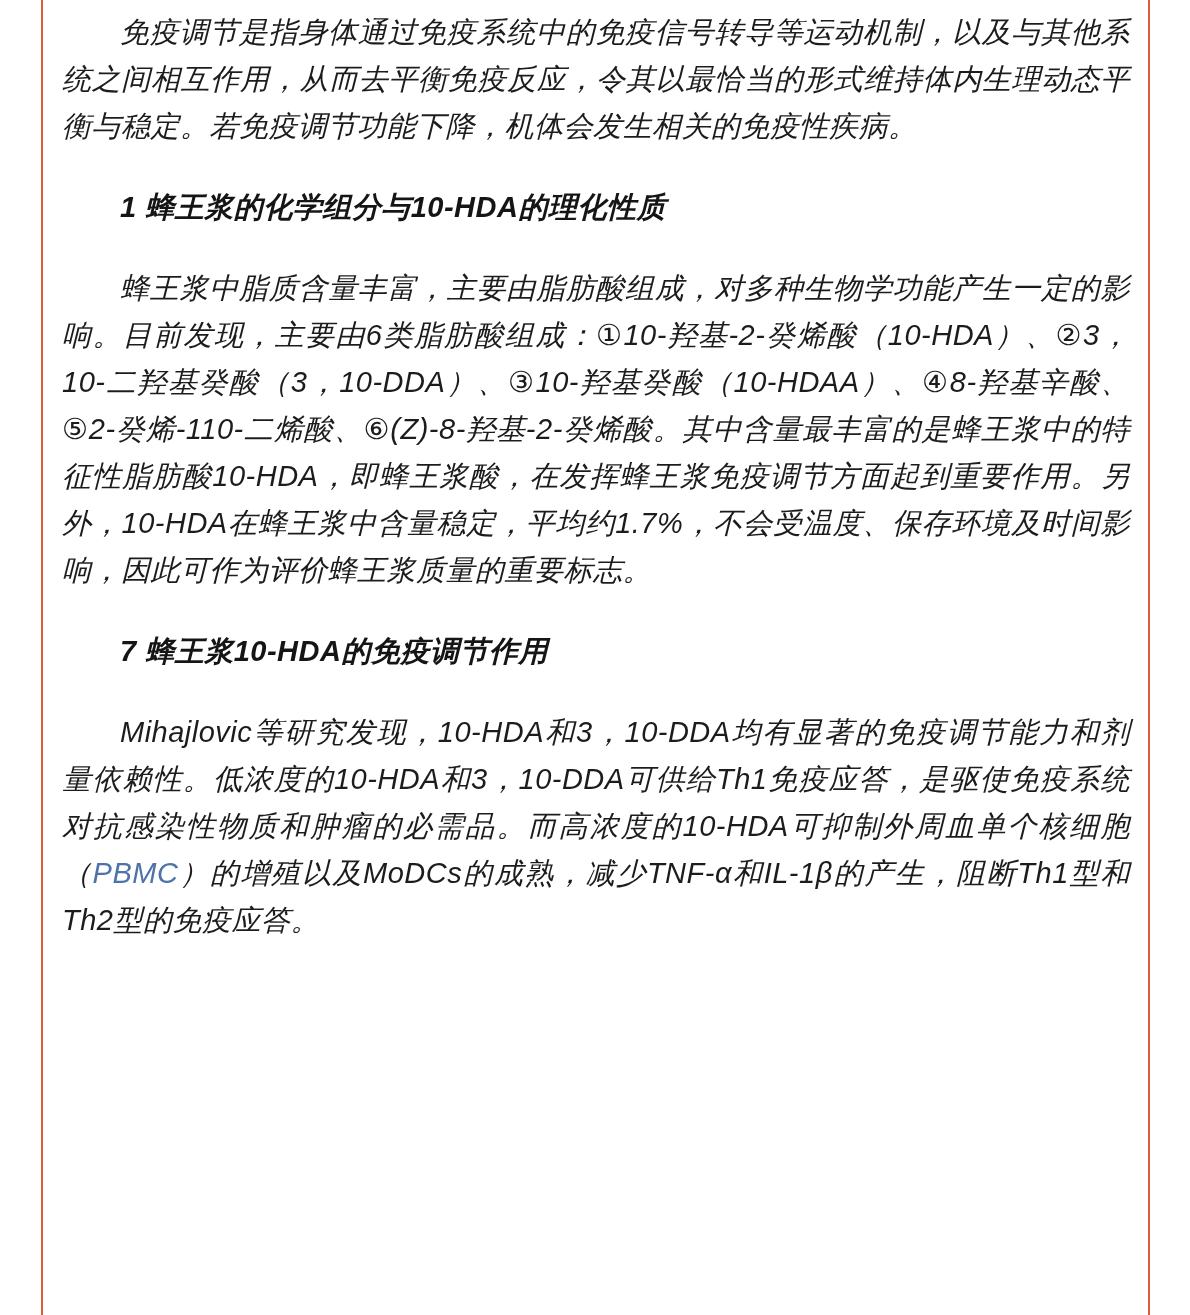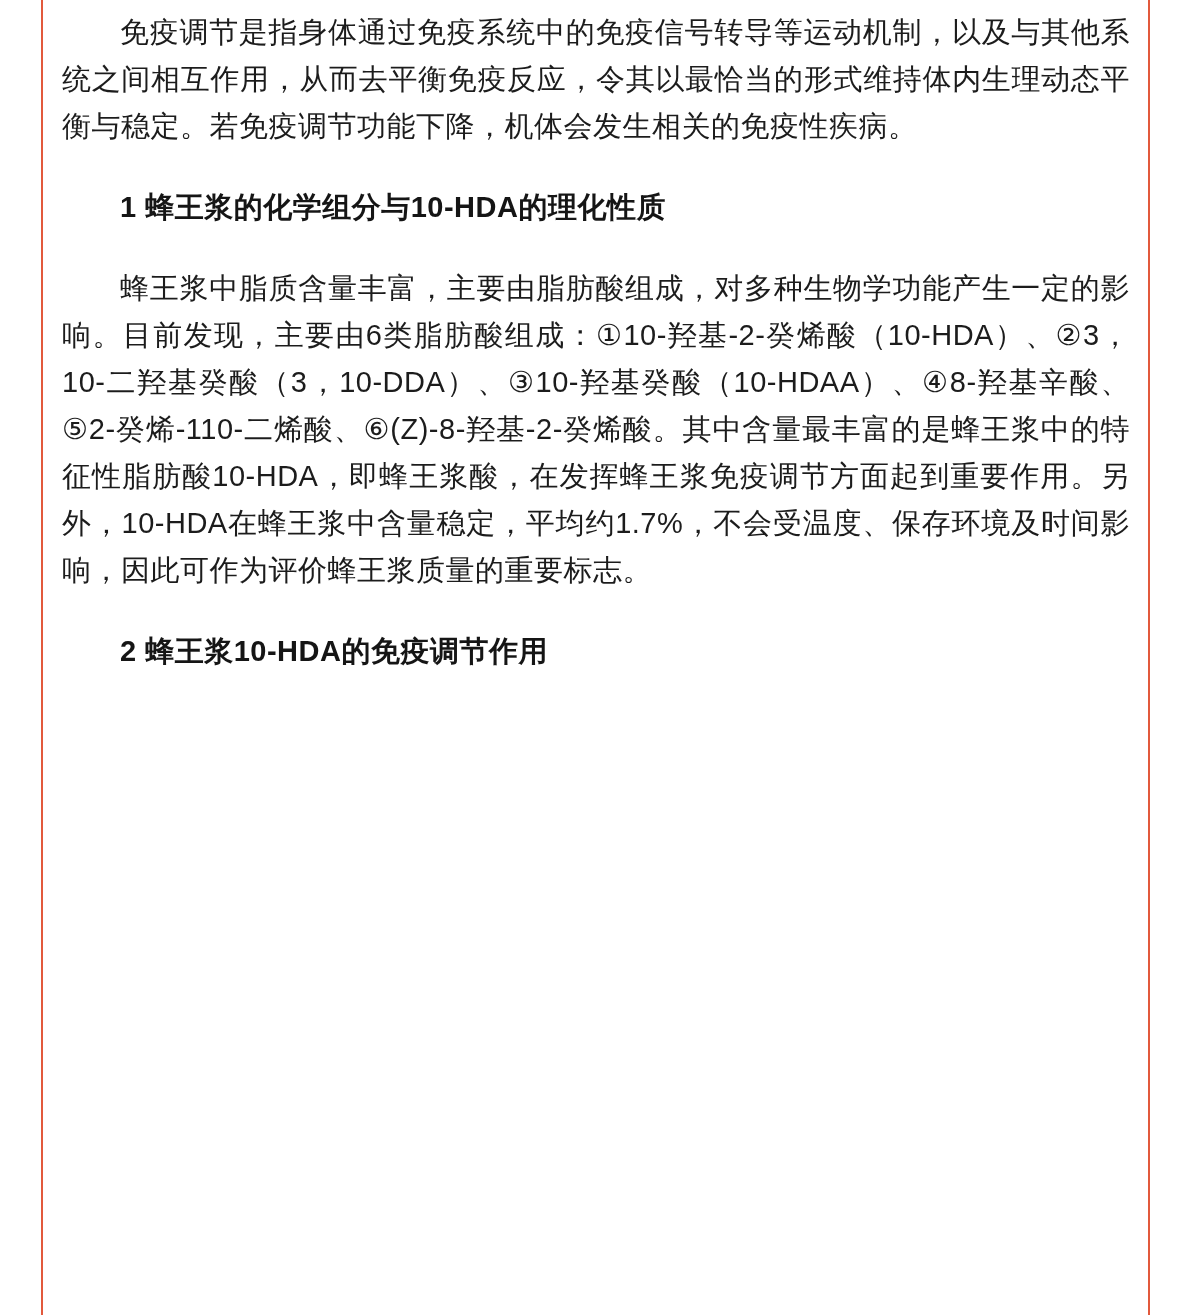--- a/index.html
+++ b/index.html
@@ -1,21 +1,21 @@
 <!DOCTYPE html>
 <html lang="zh" style="--border-color: #e2593c; --text-color: #1c1c1c; --link-color: #4e73a8; --bg-color: #ffffff;"><head>
 <meta charset="utf-8">
 <style>
   :root{
     --border-color:#e2593c;
     --text-color:#1c1c1c;
     --link-color:#4e73a8;
     --bg-color:#ffffff;
   }
-  *{margin:0;padding:0;box-sizing:border-box;}
+  *{margin:0;padding:0;box-sizing:border-box;font-style:italic;}
   html,body{
     width:1190px;
     background:var(--bg-color);
     font-family:"Liberation Sans","DejaVu Sans",sans-serif;
   }
   body{
     height:1315px;
     overflow:hidden;
     color:var(--text-color);
   }
@@ -60,19 +60,20 @@
 
 <div class="article-frame">
   <div class="article-body">
 
     <p>免疫调节是指身体通过免疫系统中的免疫信号转导等运动机制，以及与其他系统之间相互作用，从而去平衡免疫反应，令其以最恰当的形式维持体内生理动态平衡与稳定。若免疫调节功能下降，机体会发生相关的免疫性疾病。</p>
 
     <h3>1 蜂王浆的化学组分与10-HDA的理化性质</h3>
 
     <p>蜂王浆中脂质含量丰富，主要由脂肪酸组成，对多种生物学功能产生一定的影响。目前发现，主要由6类脂肪酸组成：①10-羟基-2-癸烯酸（10-HDA）、②3，10-二羟基癸酸（3，10-DDA）、③10-羟基癸酸（10-HDAA）、④8-羟基辛酸、⑤2-癸烯-110-二烯酸、⑥(Z)-8-羟基-2-癸烯酸。其中含量最丰富的是蜂王浆中的特征性脂肪酸10-HDA，即蜂王浆酸，在发挥蜂王浆免疫调节方面起到重要作用。另外，10-HDA在蜂王浆中含量稳定，平均约1.7%，不会受温度、保存环境及时间影响，因此可作为评价蜂王浆质量的重要标志。</p>
 
-    <h3>2 蜂王浆10-HDA的免疫调节作用</h3>
+    <h3>7 蜂王浆10-HDA的免疫调节作用</h3>
 
 
 
+    <p><span>Mihajlovic等研究发现，10-HDA和3，10-DDA均有显著的免疫调节能力和剂量依赖性。低浓度的10-HDA和3，10-DDA可供给Th1免疫应答，是驱使免疫系统对抗感染性物质和肿瘤的必需品。而高浓度的10-HDA可抑制外周血单个核细胞（</span><a class="term-link">PBMC</a><span>）的增殖以及MoDCs的成熟，减少TNF-α和IL-1β的产生，阻断Th1型和Th2型的免疫应答。</span></p>
 
   </div>
 </div>
 
 </body></html>

